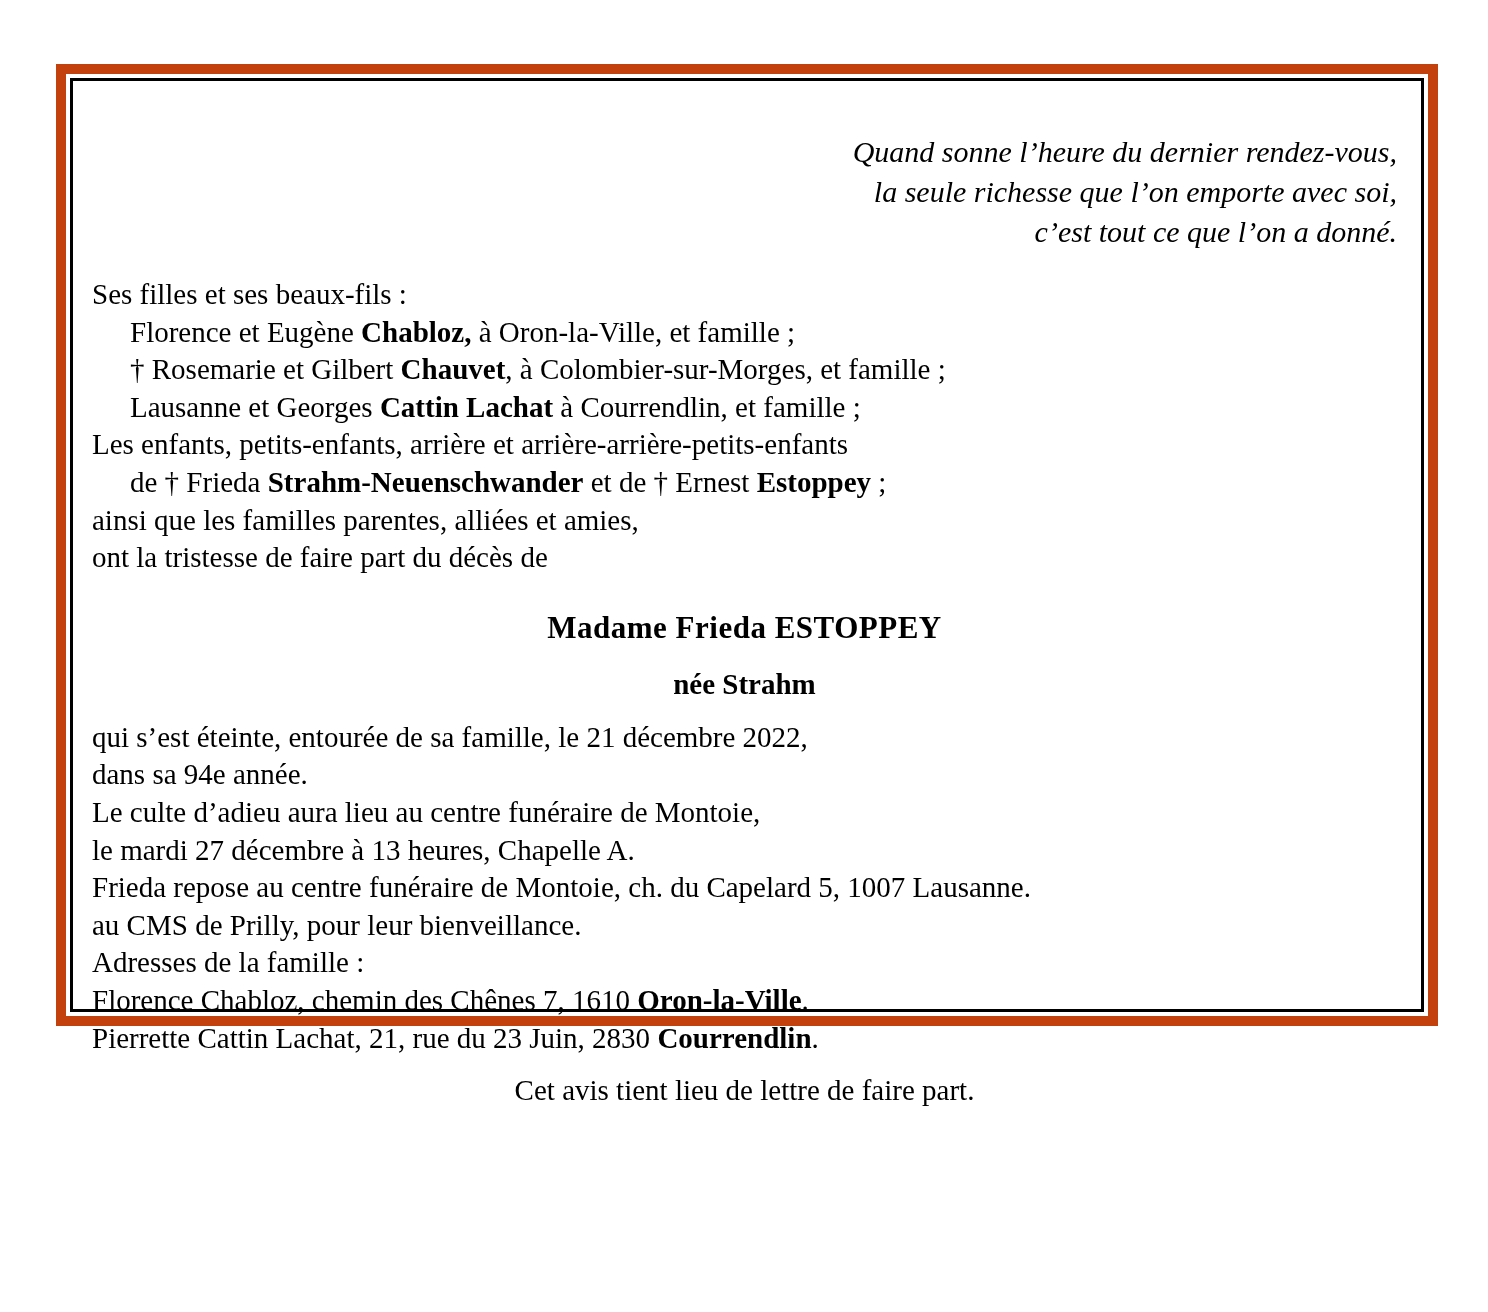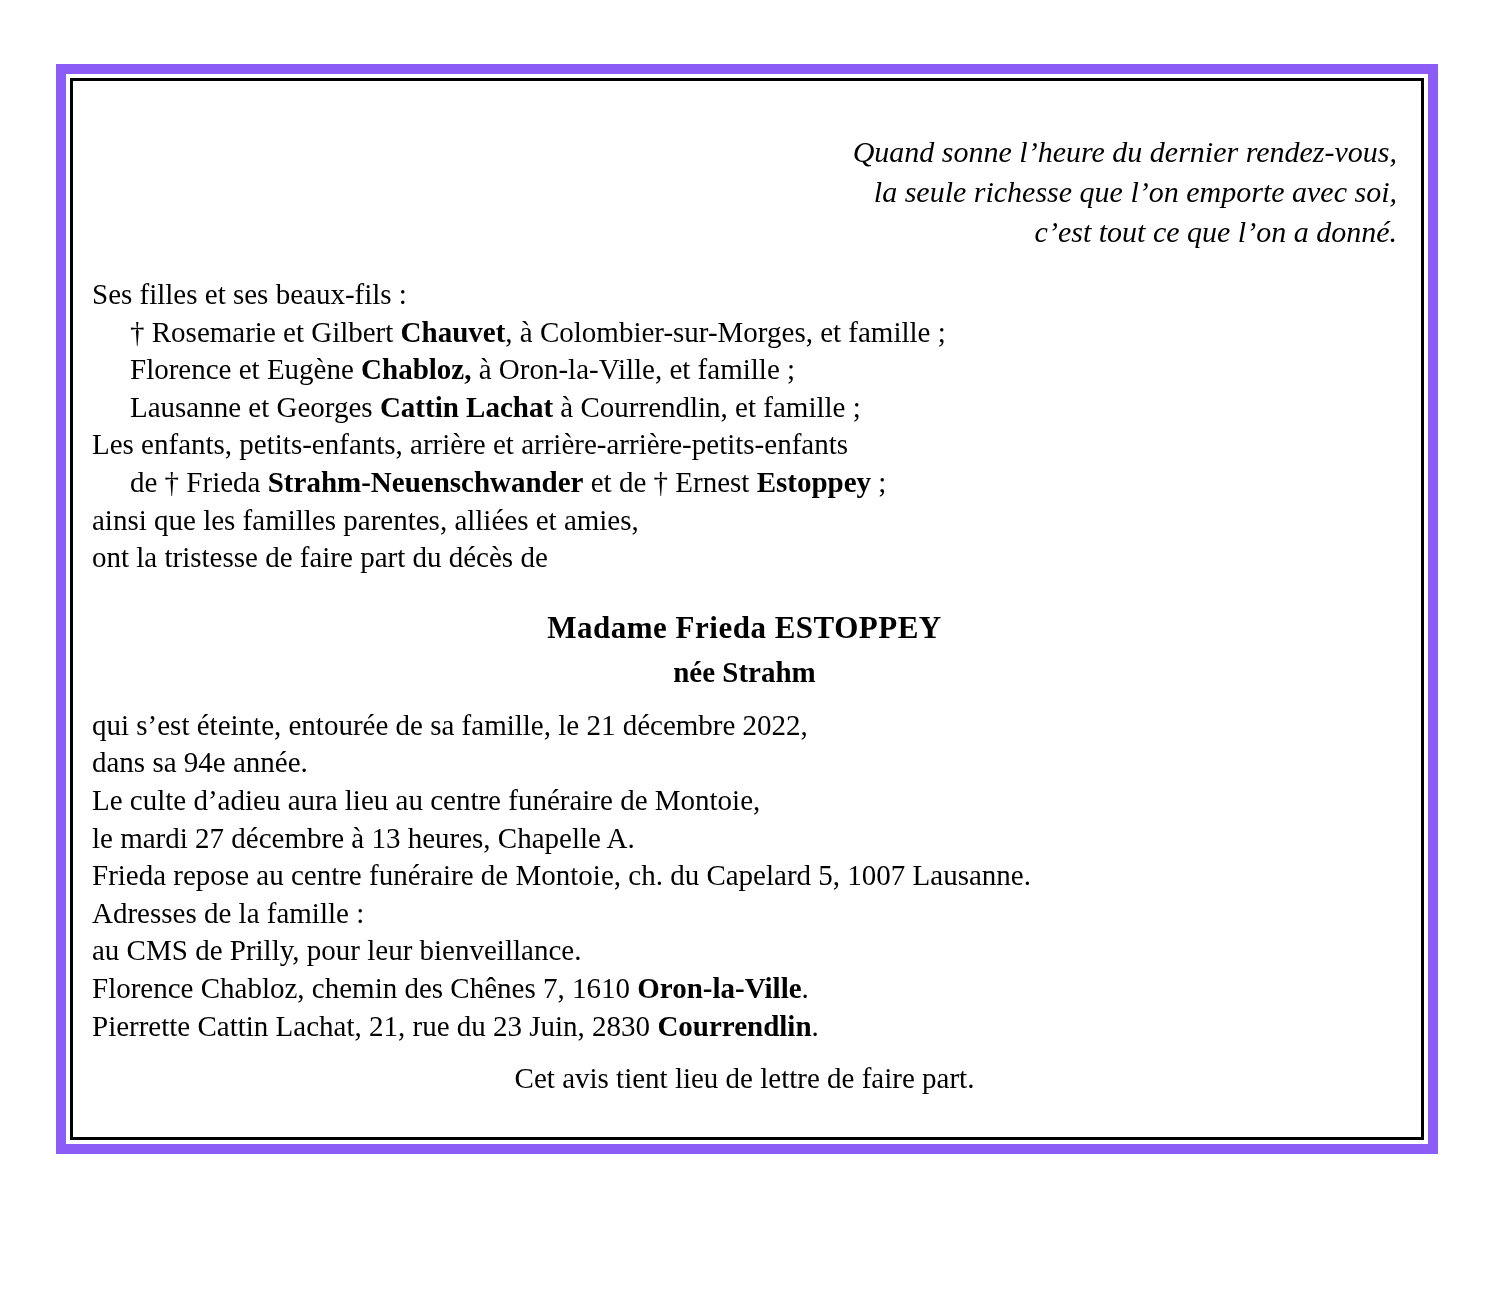--- a/index.html
+++ b/index.html
@@ -13,22 +13,22 @@
     position: relative;
     font-family: "Liberation Serif", "DejaVu Serif", serif;
     color: #000000;
     overflow: hidden;
   }
   .frame-outer {
     position: absolute;
     left: 56px;
     top: 64px;
     width: 1382px;
-    height: 1090px;
-    border: 10px solid #8b5cf6;
+    height: 962px;
+    border: 10px solid #c2410c;
     box-sizing: border-box;
     background: #ffffff;
     padding-left: 11px;
   }
   .frame-inner {
     position: absolute;
     top: 4px; left: 4px; right: 4px; bottom: 4px;
     border: 3px solid #000000;
   }
   .content {
@@ -56,21 +56,21 @@
   .deceased-name {
     font-weight: bold;
     font-size: 31px;
     line-height: 44px;
     letter-spacing: 0.5px;
   }
   .deceased-maiden {
     font-weight: bold;
     font-size: 29px;
     line-height: 37px;
-    margin-top: 4px;
+    margin-top: 16px;
   }
   .details { margin-top: 16px; }
   .closing {
     text-align: center;
     margin-top: 15px;
   }
 </style>
 </head>
 <body>
 
@@ -79,42 +79,42 @@
     <div class="content">
 
       <div class="epigraph">
           <div class="line"><span>Quand sonne l’heure du dernier rendez-vous,</span></div>
           <div class="line"><span>la seule richesse que l’on emporte avec soi,</span></div>
           <div class="line"><span>c’est tout ce que l’on a donné.</span></div>
         </div>
 
       <div class="family">
           <div class="line"><span>Ses filles et ses beaux-fils :</span></div>
+          <div class="line indent"><span>Florence et Eugène </span><span class="b">Chabloz,</span><span> à Oron-la-Ville, et famille ;</span></div>
           <div class="line indent"><span>† Rosemarie et Gilbert </span><span class="b">Chauvet</span><span>, à Colombier-sur-Morges, et famille ;</span></div>
-          <div class="line indent"><span>Florence et Eugène </span><span class="b">Chabloz,</span><span> à Oron-la-Ville, et famille ;</span></div>
           <div class="line indent"><span>Lausanne et Georges </span><span class="b">Cattin Lachat</span><span> à Courrendlin, et famille ;</span></div>
           <div class="line"><span>Les enfants, petits-enfants, arrière et arrière-arrière-petits-enfants</span></div>
           <div class="line indent"><span>de † Frieda </span><span class="b">Strahm-Neuenschwander</span><span> et de † Ernest </span><span class="b">Estoppey</span><span> ;</span></div>
           <div class="line"><span>ainsi que les familles parentes, alliées et amies,</span></div>
           <div class="line"><span>ont la tristesse de faire part du décès de</span></div>
         </div>
 
       <div class="deceased">
         <div class="deceased-name">Madame Frieda ESTOPPEY</div>
         <div class="deceased-maiden">née Strahm</div>
       </div>
 
       <div class="details">
           <div class="line"><span>qui s’est éteinte, entourée de sa famille, le 21 décembre 2022,</span></div>
           <div class="line"><span>dans sa 94e année.</span></div>
           <div class="line"><span>Le culte d’adieu aura lieu au centre funéraire de Montoie,</span></div>
           <div class="line"><span>le mardi 27 décembre à 13 heures, Chapelle A.</span></div>
           <div class="line"><span>Frieda repose au centre funéraire de Montoie, ch. du Capelard 5, 1007 Lausanne.</span></div>
+          <div class="line"><span>au CMS de Prilly, pour leur bienveillance.</span></div>
           <div class="line"><span>Adresses de la famille :</span></div>
-          <div class="line"><span>au CMS de Prilly, pour leur bienveillance.</span></div>
           <div class="line"><span>Florence Chabloz, chemin des Chênes 7, 1610 </span><span class="b">Oron-la-Ville</span><span>.</span></div>
           <div class="line"><span>Pierrette Cattin Lachat, 21, rue du 23 Juin, 2830 </span><span class="b">Courrendlin</span><span>.</span></div>
         </div>
 
       <div class="closing">Cet avis tient lieu de lettre de faire part.</div>
 
     </div>
   </div>
 </div>
 

